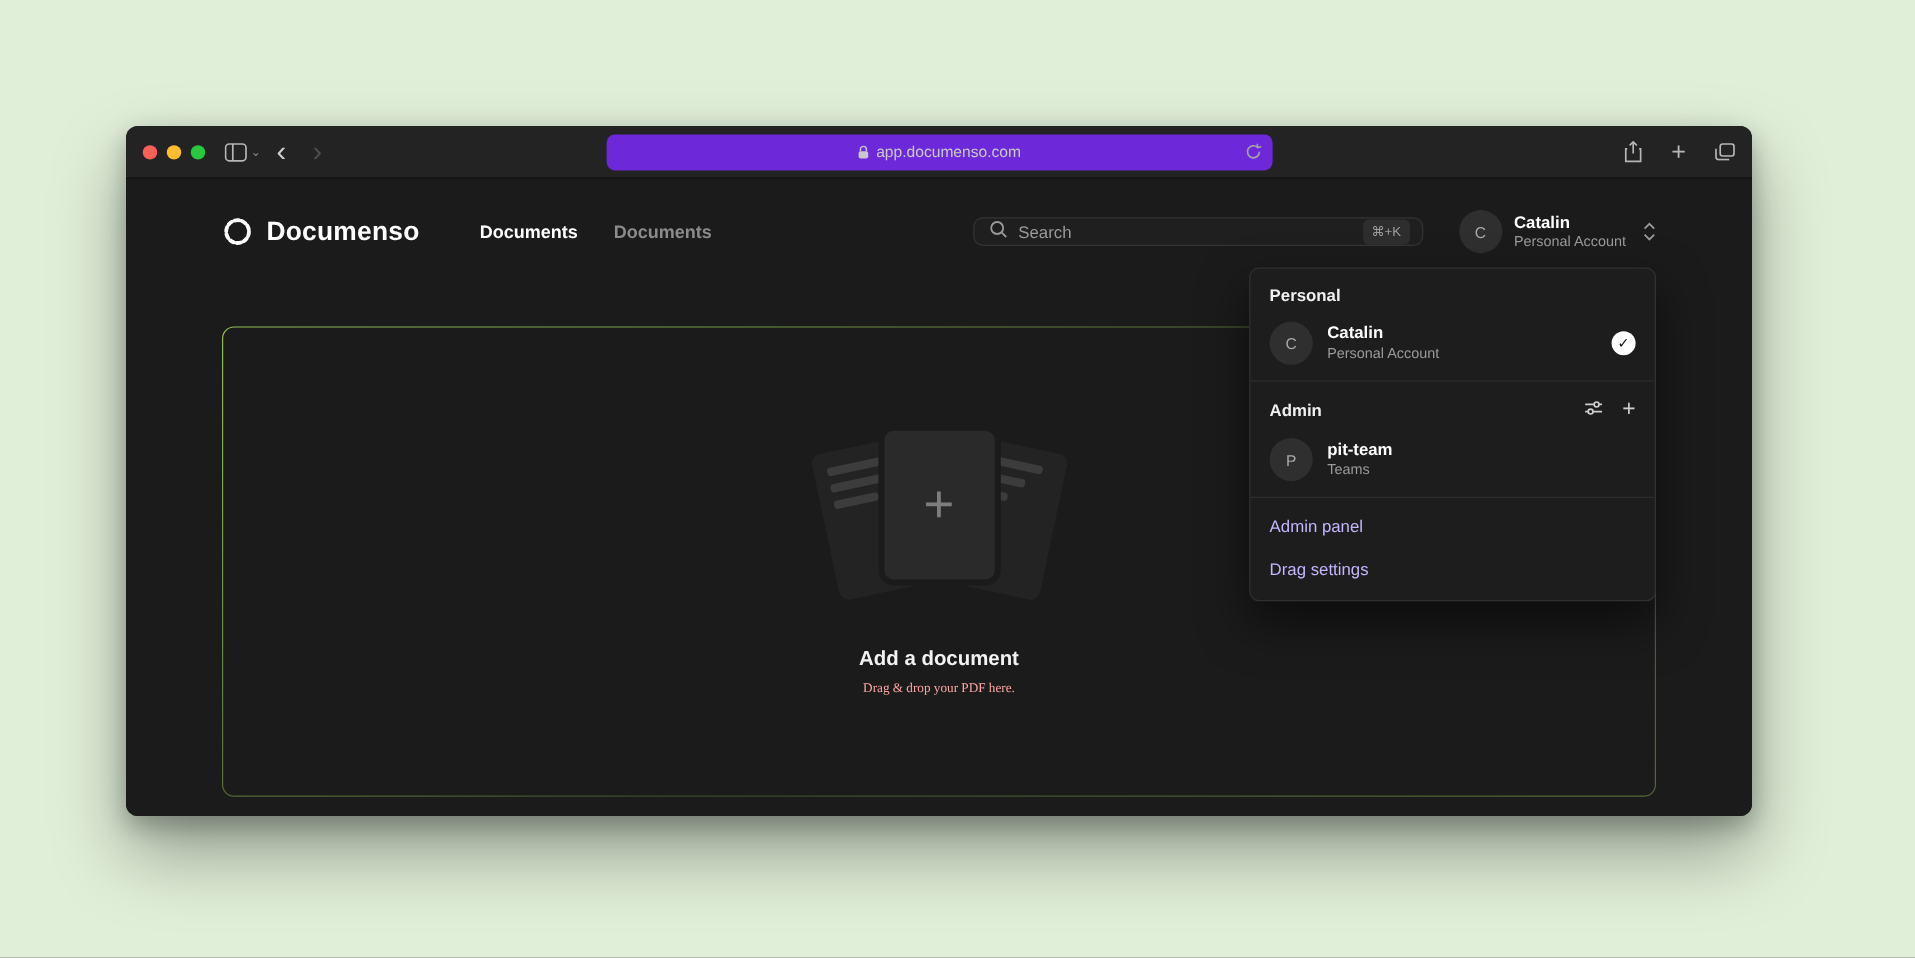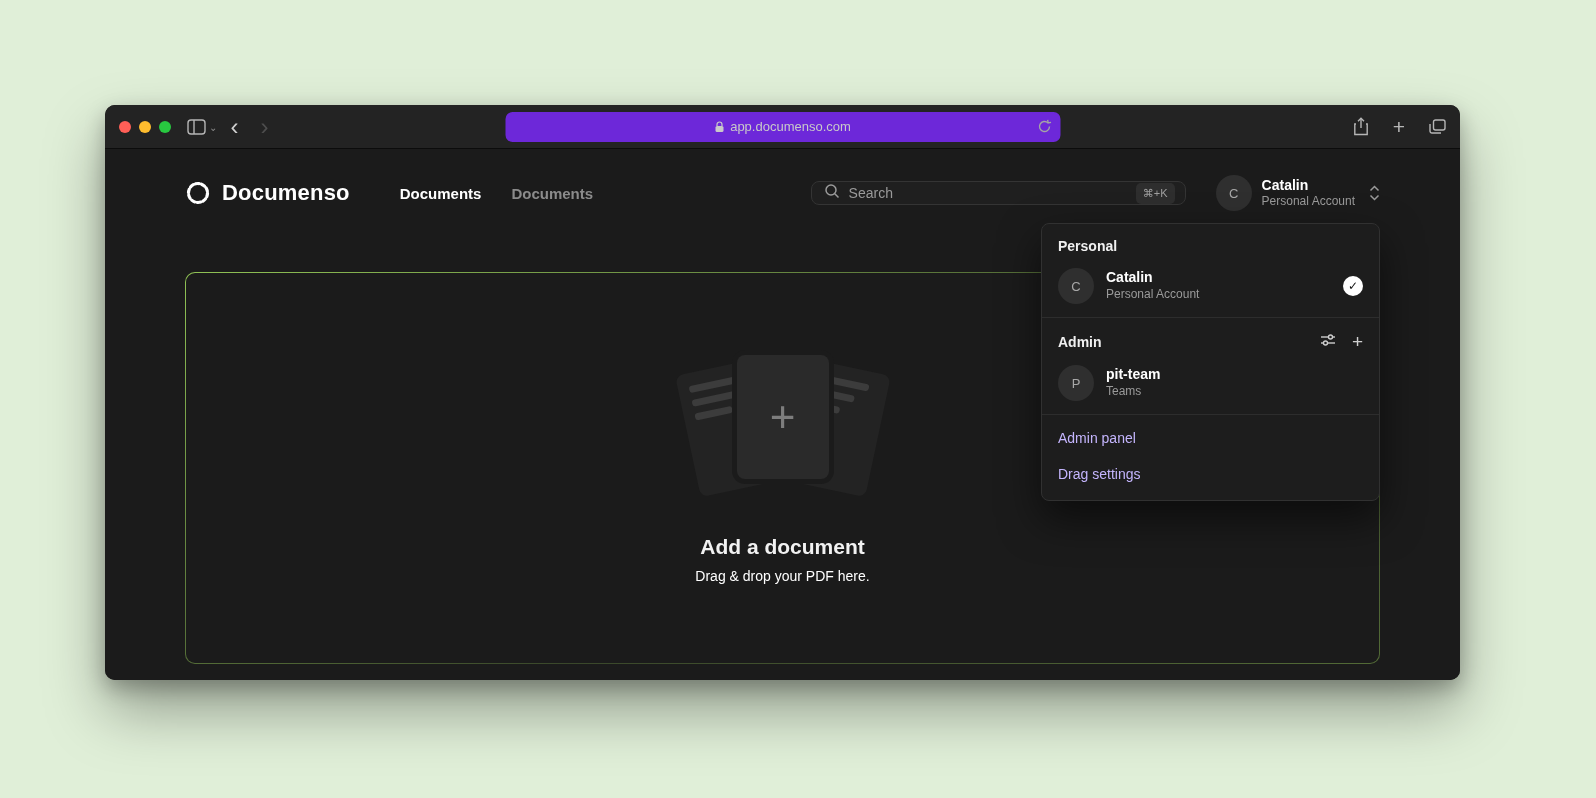--- a/index.html
+++ b/index.html
@@ -84,22 +84,22 @@
   .card { position:absolute; width:92px; height:124px; border-radius:8px; background:#232323; }
   .card .bar { height:7px; border-radius:3px; background:#3c3c3c; margin:7px 11px 0; }
   .card .bar.b1 { margin-top:13px; width:62px; } .card .bar.b2 { width:50px; } .card .bar.b3 { width:38px; }
   .card-left  { left:14px; top:12px; transform:rotate(-12deg); }
   .card-right { right:14px; top:12px; transform:rotate(12deg); }
   .card-center {
     left:50%; top:2px; transform:translateX(-50%); background:#2a2a2a; z-index:2;
     box-shadow:0 0 0 5px #1b1b1b; display:flex; align-items:center; justify-content:center;
   }
   .card-plus { font-size:44px; font-weight:300; color:#7d7d7d; line-height:1; }
-  .dz-title { font-size:21px; font-weight:700; color:#f2f2f2; }
-  .dz-sub { margin-top:9px; font-size:14px; color:#ffffff; }
+  .dz-title { font-size:17px; font-weight:700; color:#f2f2f2; }
+  .dz-sub { margin-top:9px; font-size:11px; color:#fca5a5;font-family:Liberation Serif, serif; }
 
   
   .menu {
     position:absolute; top:74px; right:80px; width:339px; z-index:10;
     background:#1d1d1d; border:1px solid #313131; border-radius:8px;
     box-shadow:0 18px 40px rgba(0,0,0,.55); font-size:14px; color:#e8e8e8;
     padding-bottom:8px;
   }
   .menu-label { padding:14px 16px 9px; font-weight:700; color:#f0f0f0; }
   .menu-row { display:flex; align-items:center; gap:12px; padding:5px 16px 13px; }

